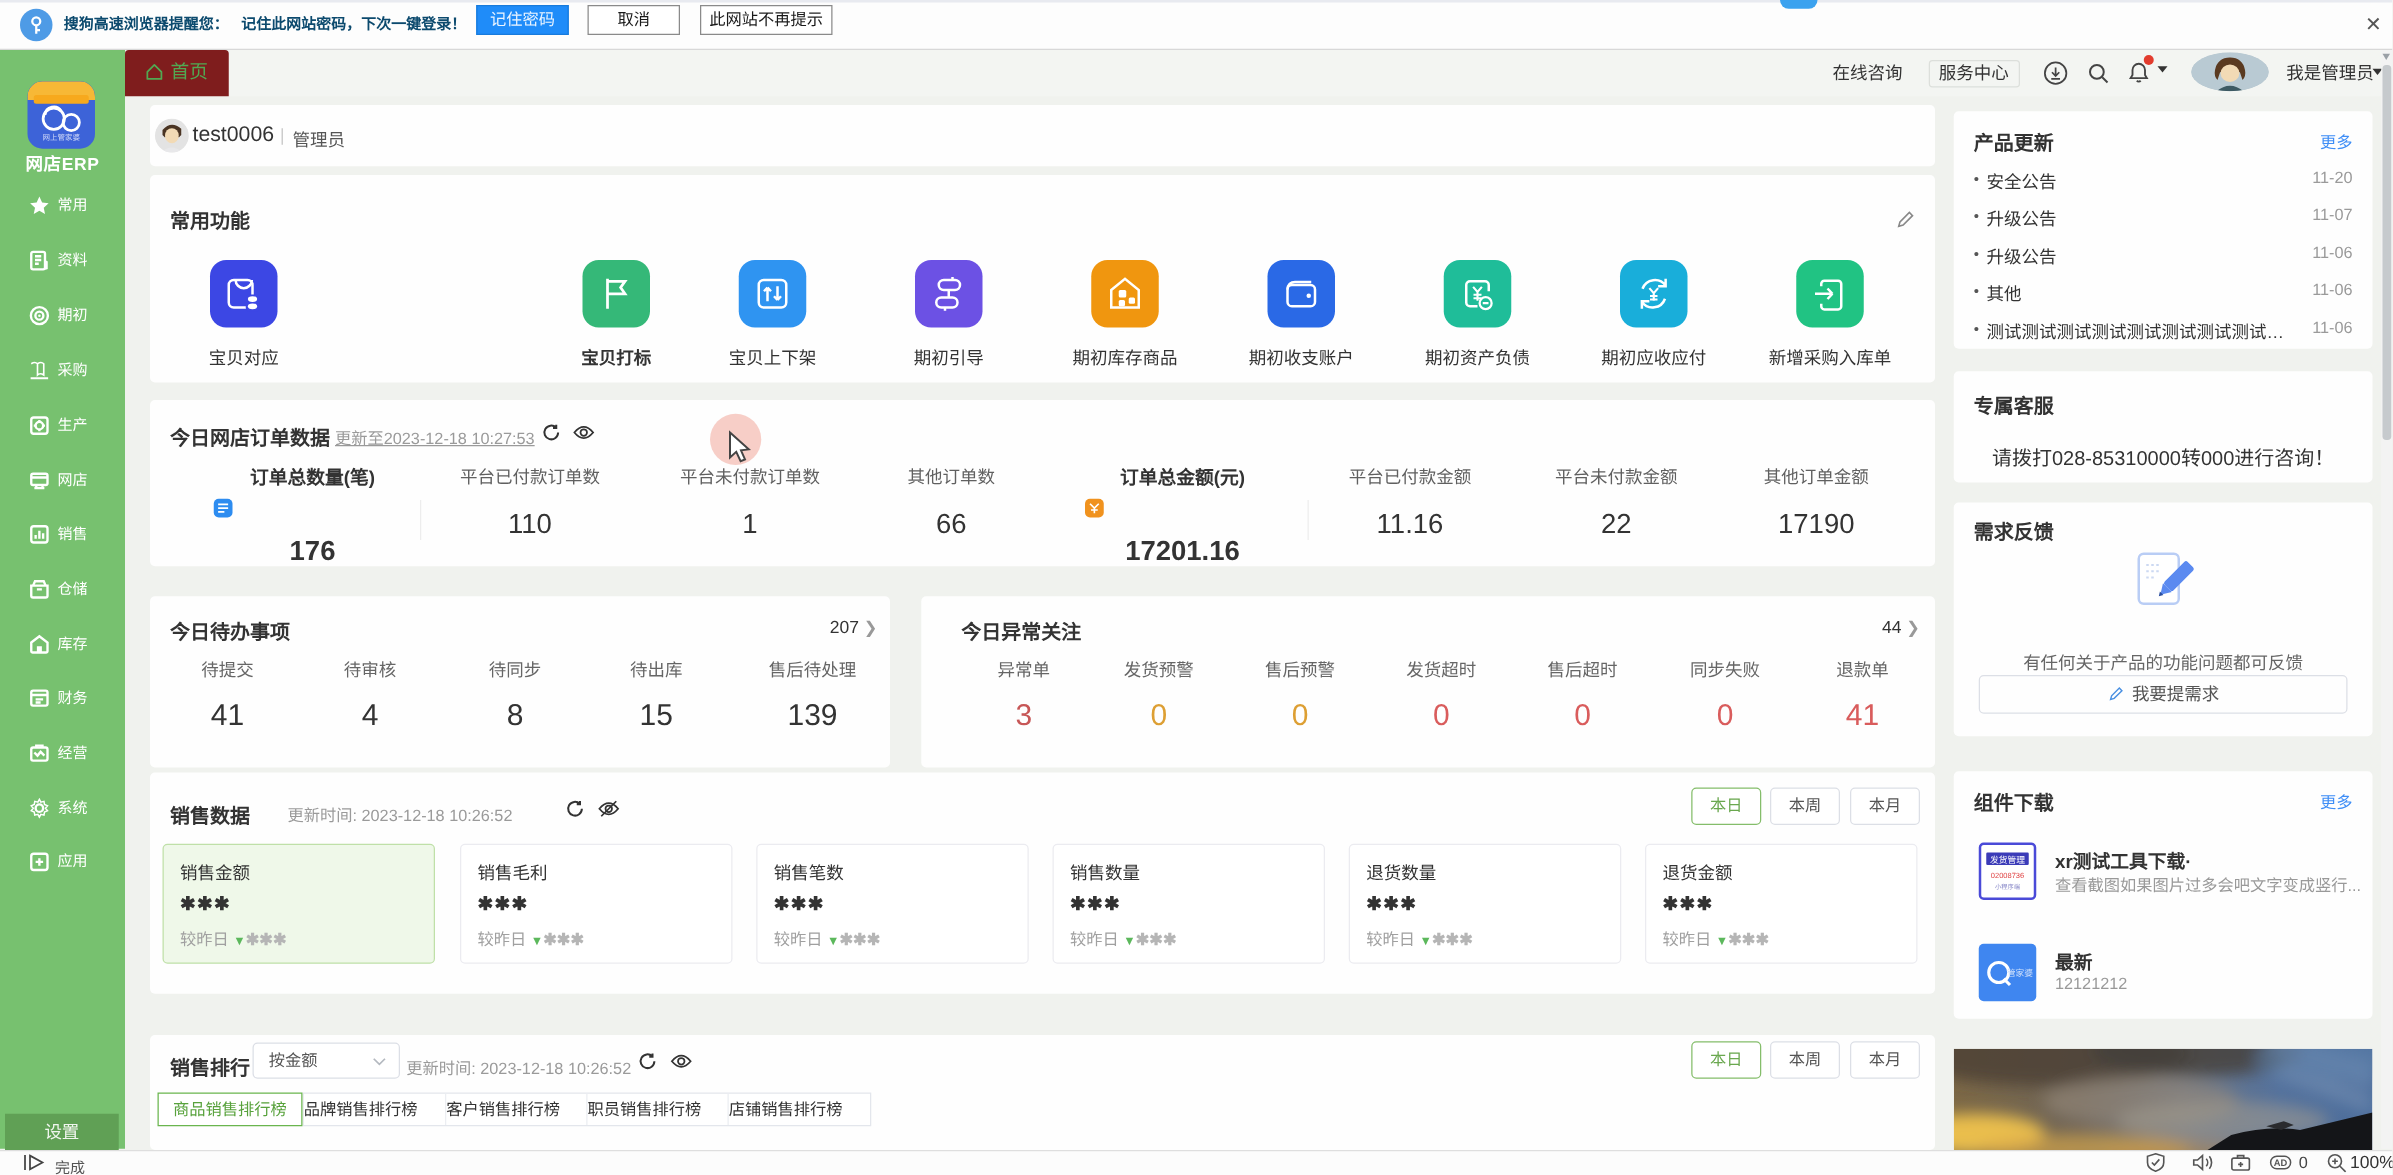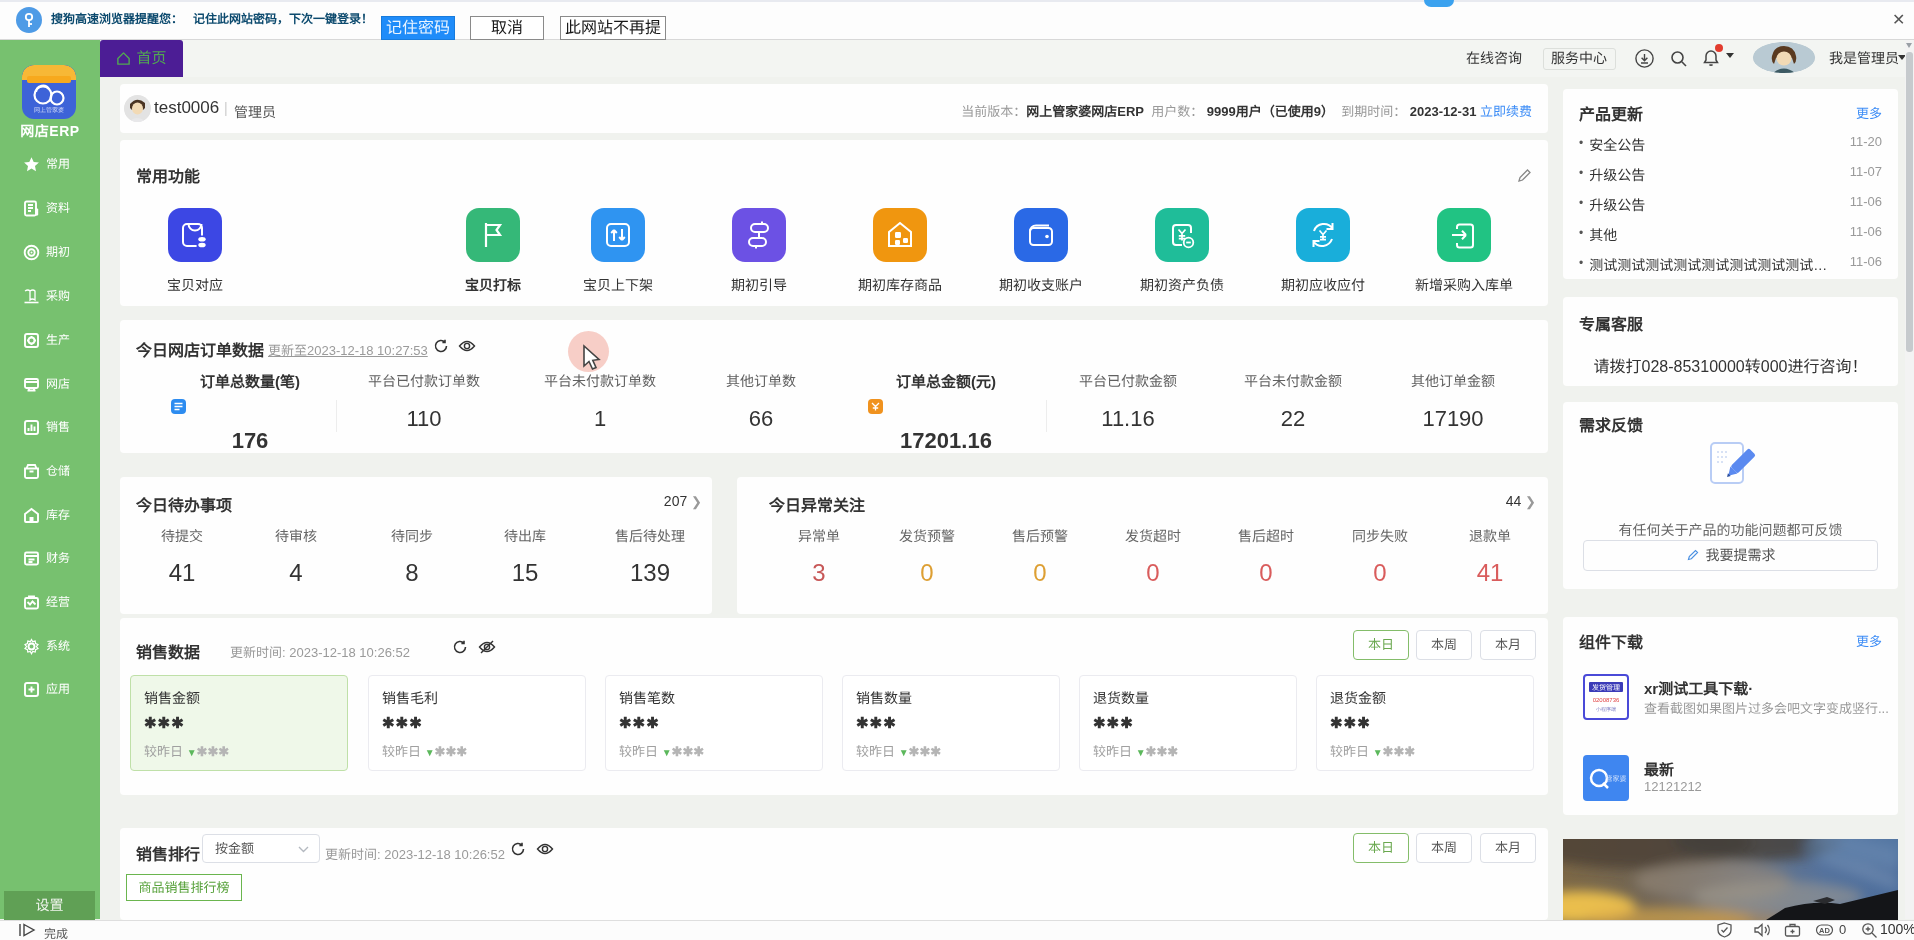--- a/index.html
+++ b/index.html
@@ -5,41 +5,41 @@
 <style>
 * { margin:0; padding:0; box-sizing:border-box; }
 html,body { width:1914px; height:940px; overflow:hidden; font-family:"Liberation Sans", sans-serif; }
 body { position:relative; background:#f0f2ee; }
 .abs { position:absolute; }
 
 
 #topbar { left:0; top:0; width:1914px; height:40px; background:#fdfdfd; border-bottom:1px solid #d8d8d8; border-top:2px solid #e8eaf0; }
 #keyc { left:16px; top:7px; width:26px; height:26px; border-radius:50%; background:#4e9be6; }
 #topmsg { left:51px; top:0; height:40px; line-height:38px; font-size:12px; font-weight:bold; color:#0c4a6e; }
-.tbtn { top:16px; height:24px; font-size:16px; text-align:center; line-height:22px; }
+.tbtn { top:4px; height:24px; font-size:13px; text-align:center; line-height:22px; }
 #btn-remember { left:381px; width:74px; background:#1f8cf9; color:#eaf4ff; border:1px solid #187bdc; }
 #btn-cancel { left:470px; width:74px; background:#fff; color:#1a1a1a; border:1px solid #8a8a8a; }
 #btn-never { left:560px; width:106px; background:#fff; color:#1a1a1a; border:1px solid #8a8a8a; }
 #topclose { left:1892px; top:10px; font-size:16px; color:#555; }
 #bluearc { left:1424px; top:0; width:30px; height:7px; border-radius:0 0 15px 15px; background:#3ba2ef; }
 
 
 #sidebar { left:0; top:40px; width:100px; height:879px; background:#77c16f; }
 #logo { left:22px; top:65px; width:54px; height:54px; border-radius:12px; background:#3d63d8; overflow:hidden; }
 #logo .lid { position:absolute; left:0; top:0; width:54px; height:15px; background:#f7b836; border-radius:12px 12px 0 0; }
 #logo .lid2 { position:absolute; left:5px; top:11px; width:44px; height:7px; background:#f7a91d; border-radius:2px; }
 #logoname { left:0; top:120px; width:100px; text-align:center; color:#fff; font-size:14px; font-weight:bold; letter-spacing:0.5px; }
 .mitem { left:0; width:100px; height:24px; color:#fff; font-size:12px; }
 .mitem svg { position:absolute; left:23px; top:3px; }
 .mitem span { position:absolute; left:46px; top:1px; }
 #szbtn { left:4px; top:891px; width:91px; height:29px; background:#60a055; color:#f0f5ee; font-size:14px; text-align:center; line-height:28px; }
 
 
 #navrow { left:100px; top:40px; width:1814px; height:37px; background:#f3f5f2; }
-#tab0 { left:6px; top:0px; width:83px; height:37px; background:#4c1d95; color:#51a852; font-size:15px; text-align:center; line-height:36px; border-radius:3px 3px 0 0;}
+#tab0 { left:6px; top:0px; width:83px; height:37px; background:#7f1d1d; color:#51a852; font-size:15px; text-align:center; line-height:36px; border-radius:3px 3px 0 0;}
 #tab0 svg { vertical-align:-3px; margin-right:5px;}
 .navtxt { top:0; height:37px; line-height:37px; font-size:14px; color:#333; }
 #avatar { left:1753px; top:42px; width:62px; height:31px; border-radius:50%; background:#b4c5ce; overflow:hidden; }
 
 
 .card { position:absolute; background:#fefefe; border-radius:4px; }
 .ctitle { position:absolute; font-size:16px; font-weight:bold; color:#333; }
 .gray13 { position:absolute; font-size:13px; color:#9a9a9a; }
 .more { position:absolute; font-size:13px; color:#3f8ef6; }
 
@@ -308,21 +308,20 @@
 <div id="usercard" class="card">
   <div id="uavatar" class="abs"><svg width="27" height="27" viewBox="0 0 27 27">
         <circle cx="13.5" cy="13.5" r="13.5" fill="#e3e3e3"></circle>
         <path d="M6 9 q7 -8 15 -1 l0 5 l-2 2 q-6 -6 -11 0 l-2 -2 z" fill="#4a3423"></path>
         <ellipse cx="13.5" cy="13.5" rx="5.5" ry="6" fill="#f2dab5"></ellipse>
         <path d="M5 27 q8 -8 17 0 z" fill="#e8e8ea"></path>
       </svg></div>
   <div id="uname" class="abs">test0006</div>
   <div id="udiv" class="abs">|</div>
   <div id="urole" class="abs">管理员</div>
-  <div id="uver">当前版本：<b>网上管家婆网店ERP</b>&nbsp;&nbsp;用户数：&nbsp;<b>9999用户（已使用9）</b>&nbsp;&nbsp;到期时间：&nbsp;<b>2023-12-31</b> <span class="vlnk">立即续费</span></div>
 </div>
 
 <div id="fncard" class="card">
   <div class="ctitle" style="left:16px;top:23px;">常用功能</div>
   <div id="editpen"><svg width="17" height="17" viewBox="0 0 17 17" fill="none" stroke="#888" stroke-width="1.3">
         <path d="M3 14 l1 -3.5 L11.5 3 l2.5 2.5 L6.5 13 z M3 14 l3.5 -1"></path>
       </svg></div>
 
   <div class="fitem" style="left:4px;"><span class="ic" style="background:#3c47e4;">
     <svg width="54" height="54" viewBox="0 0 54 54" fill="none" stroke="#fff" stroke-width="2">
@@ -558,20 +557,26 @@
       <path d="M13.5 8 a5.5 5.5 0 1 1 -1.6 -3.9 M12 1.8 v2.6 h-2.6"></path>
     </svg>
   <svg class="abs" style="left:416px;top:13px;" width="18" height="16" viewBox="0 0 18 16" fill="none" stroke="#333" stroke-width="1.4">
       <path d="M1.5 8 q7.5 -9 15 0 q-7.5 9 -15 0 z"></path>
       <circle cx="9" cy="8" r="2.6"></circle>
     </svg>
   <div class="pbtn act" style="left:1233px;top:5px;">本日</div>
   <div class="pbtn" style="left:1296px;top:5px;">本周</div>
   <div class="pbtn" style="left:1360px;top:5px;">本月</div>
   <div class="rtab act" style="left:6px;width:116px;">商品销售排行榜</div>
+  <div class="rtabg" style="left:122px;width:455px;">
+    <div style="width:114px;">品牌销售排行榜</div>
+    <div style="width:113px;">客户销售排行榜</div>
+    <div style="width:113px;">职员销售排行榜</div>
+    <div style="width:113px;">店铺销售排行榜</div>
+  </div>
 </div>
 
 <div id="pucard" class="card">
   <div class="ctitle" style="left:16px;top:12px;">产品更新</div>
   <div class="more" style="right:16px;top:14px;position:absolute;">更多</div>
   <div class="puitem" style="top:45px;"><span class="bu">•</span><span class="tx">安全公告</span><span class="dt">11-20</span></div>
   <div class="puitem" style="top:75px;"><span class="bu">•</span><span class="tx">升级公告</span><span class="dt">11-07</span></div>
   <div class="puitem" style="top:105px;"><span class="bu">•</span><span class="tx">升级公告</span><span class="dt">11-06</span></div>
   <div class="puitem" style="top:135px;"><span class="bu">•</span><span class="tx">其他</span><span class="dt">11-06</span></div>
   <div class="puitem" style="top:165px;"><span class="bu">•</span><span class="tx">测试测试测试测试测试测试测试测试测试测试</span><span class="dt">11-06</span></div>

